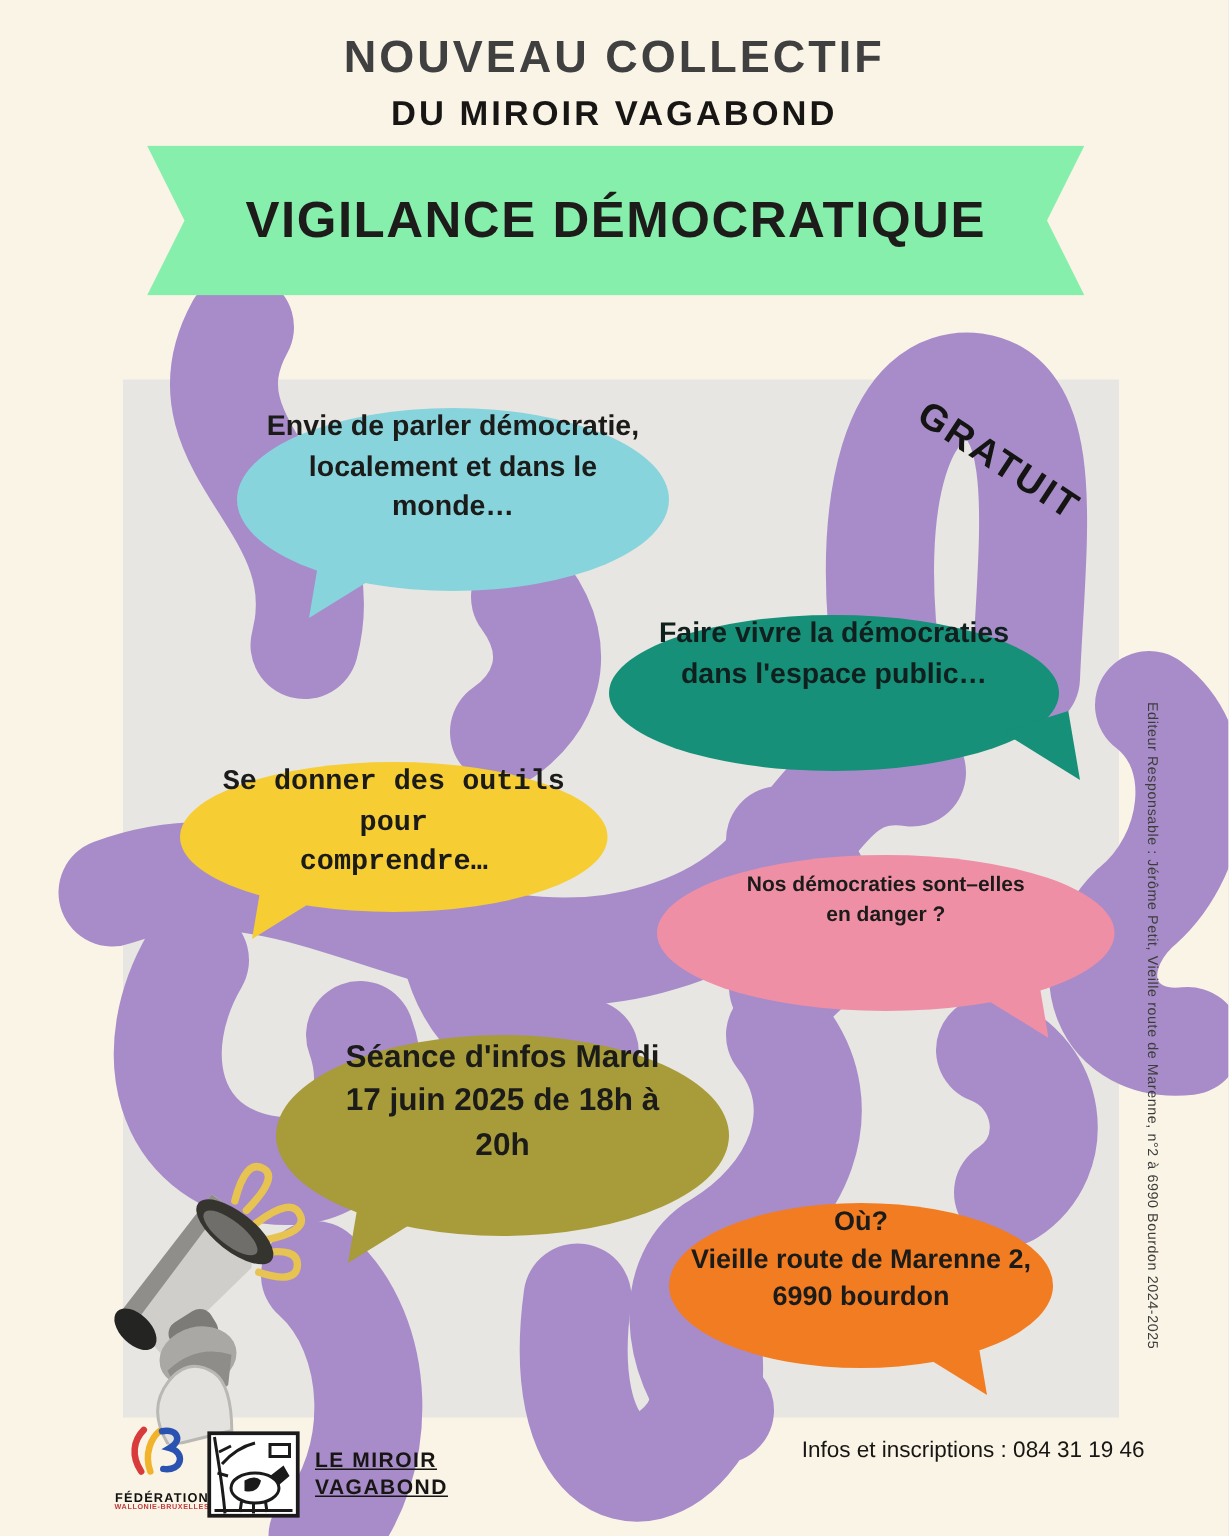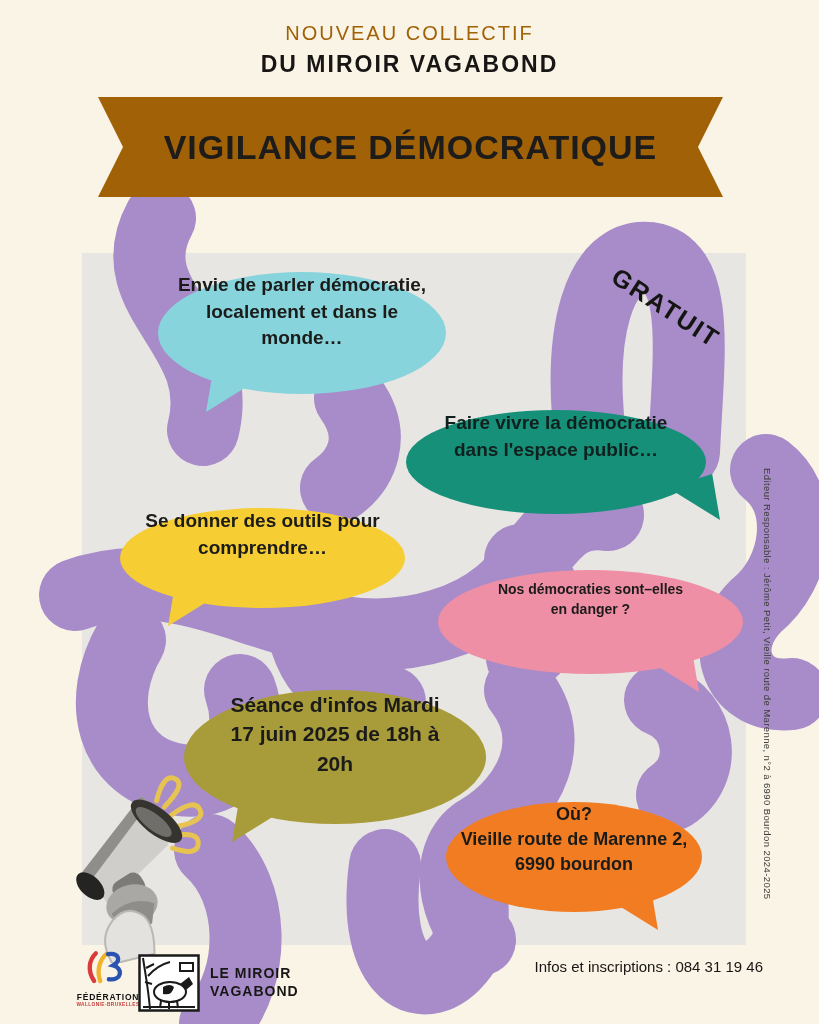--- a/index.html
+++ b/index.html
@@ -5,29 +5,29 @@
   html,body{margin:0;padding:0;}
   body{
     width:819px;height:1024px;position:relative;overflow:hidden;
     background:#faf4e6;
     font-family:"Liberation Sans", sans-serif;
     color:#1b1b19;
   }
   
   .header{position:absolute;left:0;top:0;width:819px;text-align:center;z-index:6;}
   .title-line1{
-    margin-top:22px;font-size:20px;font-weight:400;letter-spacing:2px;color:#a16207;
+    margin-top:22px;font-size:30px;font-weight:700;letter-spacing:2px;color:#404040;
   }
   .title-line2{
     margin-top:6px;font-size:23px;font-weight:800;letter-spacing:2px;color:#171614;
   }
   
   .ribbon{
     position:absolute;left:98px;top:97px;width:625px;height:100px;z-index:6;
-    background:#a16207;
+    background:#86efac;
     clip-path:polygon(0 0,100% 0,96% 50%,100% 100%,0 100%,4% 50%);
     display:flex;align-items:center;justify-content:center;
   }
   .ribbon span{
     font-size:34px;font-weight:800;letter-spacing:1px;color:#1d1c1a;
   }
   
   .panel{
     position:absolute;left:82px;top:253px;width:664px;height:692px;
     background:#e8e6e2;z-index:1;
@@ -55,42 +55,42 @@
     width:52px;height:46px;
   }
   .tail-bl::after{left:48px;bottom:-18px;clip-path:polygon(15% 0,100% 30%,0 100%);}
   .tail-br::after{right:44px;bottom:-18px;clip-path:polygon(0 30%,85% 0,100% 100%);}
   .tail-r::after{right:-14px;bottom:-6px;clip-path:polygon(0 30%,85% 0,100% 100%);}
   .b-cyan  {--bc:#88d4dc;left:158px;top:272px;width:288px;height:122px;}
   .b-cyan span{font-size:19px;}
   .b-teal  {--bc:#169078;left:406px;top:410px;width:300px;height:104px;}
   .b-teal span{font-size:19px;color:#10201e;}
   .b-yellow{--bc:#f6cd33;left:120px;top:508px;width:285px;height:100px;}
-  .b-yellow span{font-size:19px;}
+  .b-yellow span{font-size:19px;font-family:Liberation Mono, monospace;}
   .b-pink  {--bc:#ef8fa5;left:438px;top:570px;width:305px;height:104px;}
   .b-pink span{font-size:14px;margin-top:10px;}
   .b-olive {--bc:#a89b39;left:184px;top:690px;width:302px;height:134px;}
   .b-olive span{font-size:21px;}
   .b-orange{--bc:#f27c22;left:446px;top:802px;width:256px;height:110px;}
   .b-orange span{font-size:18px;}
   
   .megaphone{position:absolute;left:28px;top:758px;z-index:4;}
   
   .side-note{
     position:absolute;right:46px;top:468px;height:460px;z-index:3;
     writing-mode:vertical-rl;
     font-size:9.5px;color:#3c3c3a;letter-spacing:0.4px;
   }
   
   .footer{position:absolute;left:0;top:940px;width:819px;height:84px;z-index:5;}
   .fed-logo{position:absolute;left:76px;top:8px;width:64px;text-align:center;}
   .fed-line1{font-size:8.5px;font-weight:700;letter-spacing:0.8px;color:#111;}
   .fed-line2{font-size:4.8px;font-weight:700;letter-spacing:0.4px;color:#c23b3b;}
   .mv-logo{position:absolute;left:138px;top:14px;}
-  .mv-label{position:absolute;left:210px;top:24px;font-size:14px;font-weight:800;letter-spacing:1px;color:#171614;line-height:1.3;}
+  .mv-label{position:absolute;left:210px;top:24px;font-size:14px;font-weight:800;letter-spacing:1px;color:#171614;line-height:1.3;text-decoration:underline;}
   .contact{
     position:absolute;right:56px;top:16px;text-align:right;
     font-size:15px;font-weight:400;color:#171614;line-height:1.45;
   }
 </style>
 </head>
 <body>
 
 <div>
 
@@ -123,21 +123,21 @@
   </div>
 
   <div class="gratuit">GRATUIT</div>
 
   <div class="bubble b-cyan tail-bl">
     <span>Envie de parler démocratie,
 localement et dans le
 monde…</span>
   </div>
   <div class="bubble b-teal tail-r">
-    <span>Faire vivre la démocratie
+    <span>Faire vivre la démocraties
 dans l'espace public…</span>
   </div>
   <div class="bubble b-yellow tail-bl">
     <span>Se donner des outils pour
 comprendre…</span>
   </div>
   <div class="bubble b-pink tail-br">
     <span>Nos démocraties sont–elles
 en danger ?</span>
   </div>

